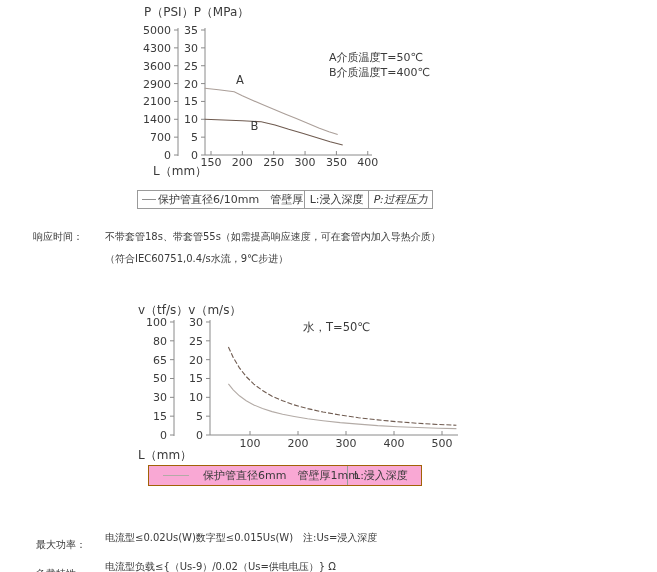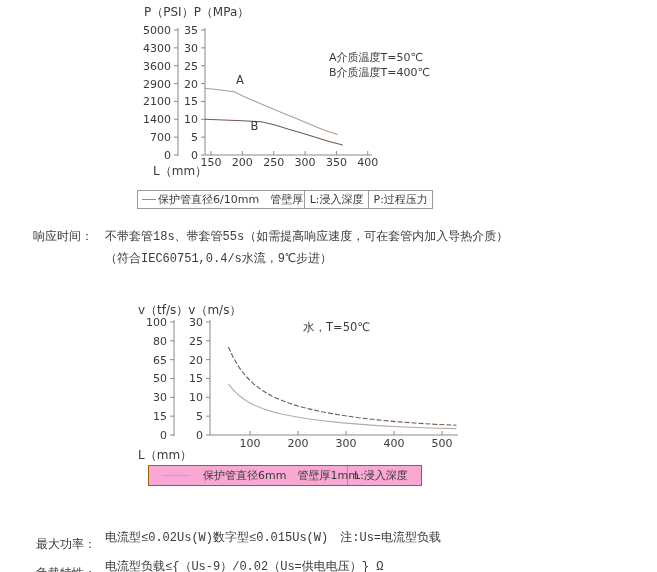--- a/index.html
+++ b/index.html
@@ -11,24 +11,24 @@
   svg text{font-family:"DejaVu Sans",sans-serif;fill:#3a3a3a;}
   
   .legend1{
     position:absolute;left:137px;top:190px;width:296px;height:19px;
     display:flex;border:1px solid #9a9a9a;box-sizing:border-box;
     font-size:11px;line-height:17px;background:#fff;
   }
   .legend1 .cell{border-right:1px solid #9a9a9a;box-sizing:border-box;
     display:flex;align-items:center;padding:0 4px;white-space:pre;overflow:hidden;}
   .legend1 .cell:last-child{border-right:none;}
-  .c1{width:168px;} .c2{width:65px;justify-content:center;} .c3{width:63px;justify-content:center;}
+  .c1{width:168px;} .c2{width:65px;justify-content:center;} .c3{width:63px;justify-content:center;font-style:italic;}
   .swatch{display:inline-block;width:14px;border-top:1px solid #8f8f8f;margin-right:2px;flex:none;}
   
-  .specs{position:absolute;font-size:12px;font-family:Liberation Mono, monospace;}
+  .specs{position:absolute;font-size:10px;}
   .specs .row{display:flex;line-height:22px;}
   .specs .lbl{width:72px;flex:none;white-space:pre;}
   .specs .val{white-space:pre;}
   .specs2 .lbl{width:69px;margin-top:7px;}
   
   .legend2{
     position:absolute;left:148px;top:465px;width:274px;
     border:1px solid #a16207;box-sizing:border-box;font-size:11px;background:#f9a8d4;
   }
   .legend2 .lrow{display:flex;height:19px;border-bottom:1px solid #9a9a9a;box-sizing:border-box;}
@@ -172,21 +172,21 @@
   <div class="legend2">
     <div class="lrow">
       <div class="lc1"><span class="lswatch solid"></span><span>保护管直径6mm　管壁厚1mm</span></div>
       <div class="lc2">L:浸入深度</div>
     </div>
   </div>
 
   <div class="specs specs2" style="left:36px;top:527px;">
     <div class="row">
       <span class="lbl">最大功率：</span>
-      <span class="val">电流型≤0.02Us(W)数字型≤0.015Us(W)　注:Us=电流型负载</span>
+      <span class="val">电流型≤0.02Us(W)数字型≤0.015Us(W)　注:Us=浸入深度</span>
     </div>
     <div class="row">
       <span class="lbl">负载特性：</span>
       <span class="val">电流型负载≤{（Us-9）/0.02（Us=供电电压）} Ω</span>
     </div>
   </div>
 
 </div>
 
 </body></html>

